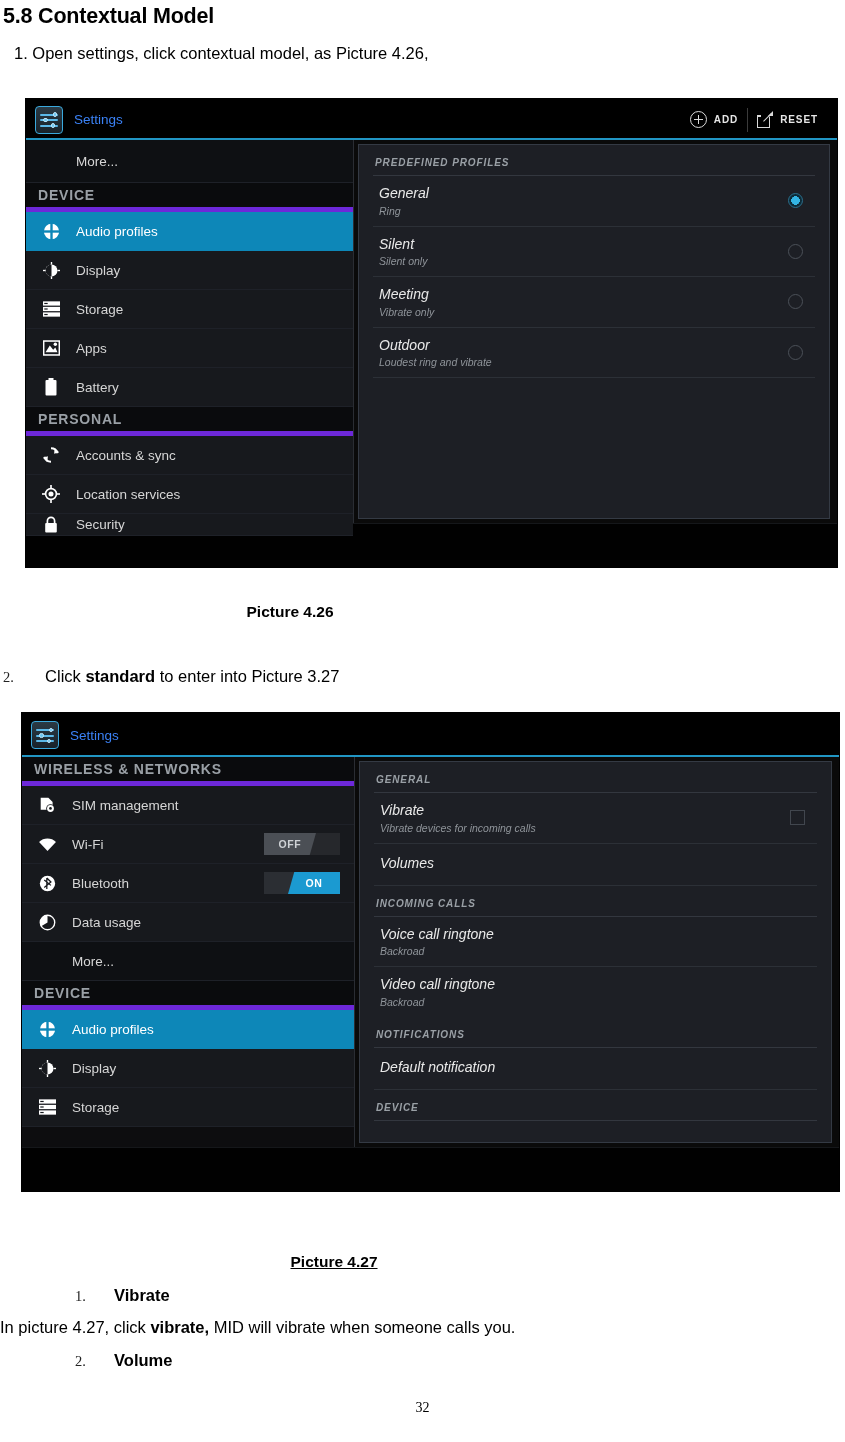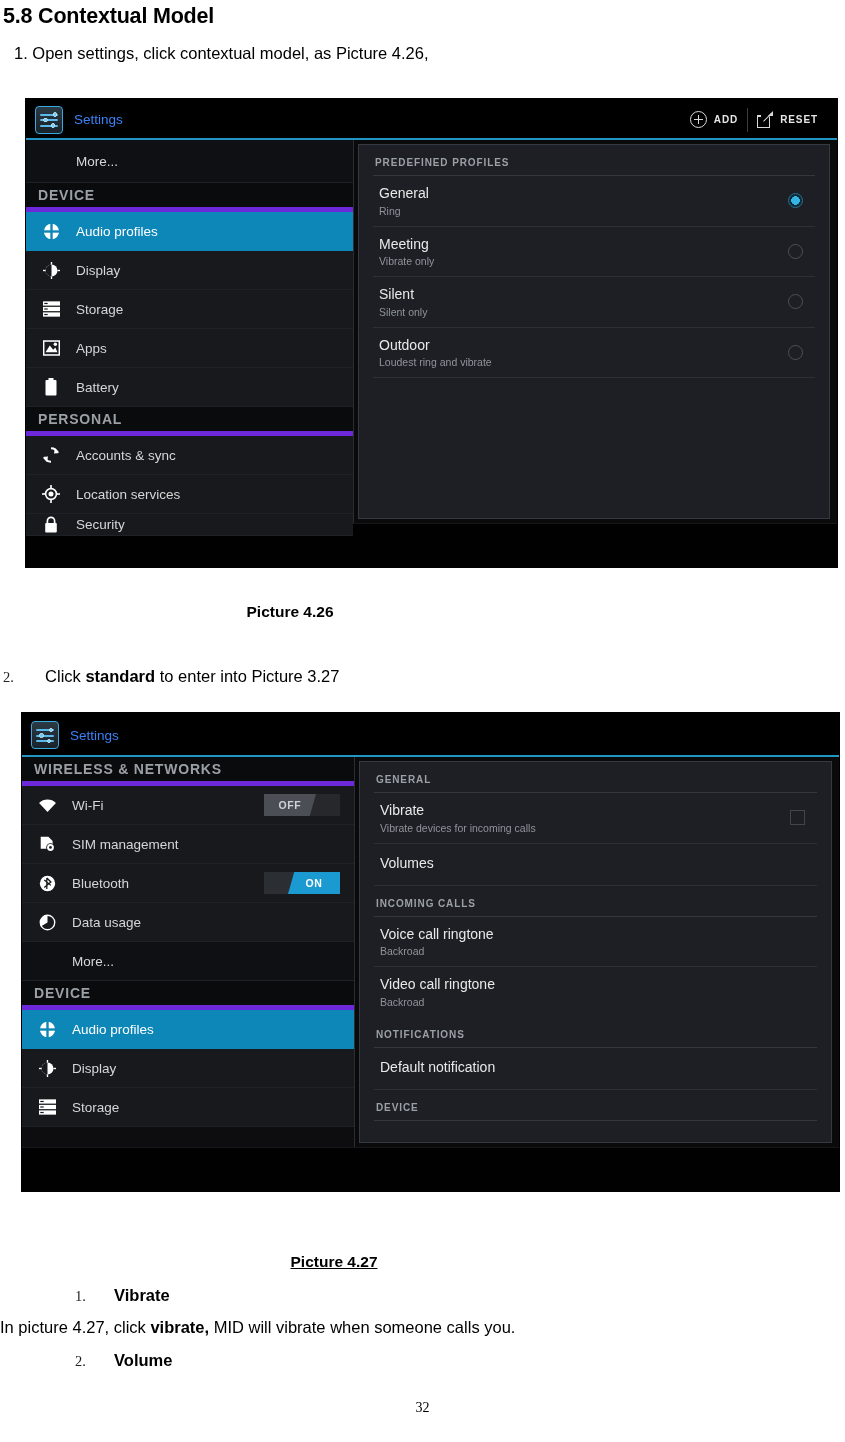--- a/index.html
+++ b/index.html
@@ -185,20 +185,21 @@
   .left-pane {
     width: 328px;
     flex: 0 0 328px;
     background: #0d0d0f;
     border-right: 1px solid #2a2d33;
   }
   .right-pane {
     flex: 1 1 auto;
     background: #0a0a0a;
     padding: 4px 7px 4px 4px;
+    font-style: italic;
   }
   .right-card {
     background: #1d1f25;
     border: 1px solid #343a44;
     height: 100%;
     padding: 0 14px;
   }
 
   
   .row {
@@ -472,30 +473,30 @@
           <div class="r-row">
             <div class="r-txt">
               <div class="r-title">General</div>
               <div class="r-sub">Ring</div>
             </div>
             <span class="radio on"></span>
           </div>
 
           <div class="r-row">
             <div class="r-txt">
+              <div class="r-title">Silent</div>
+              <div class="r-sub">Silent only</div>
+            </div>
+            <span class="radio"></span>
+          </div>
+
+          <div class="r-row">
+            <div class="r-txt">
               <div class="r-title">Meeting</div>
               <div class="r-sub">Vibrate only</div>
-            </div>
-            <span class="radio"></span>
-          </div>
-
-          <div class="r-row">
-            <div class="r-txt">
-              <div class="r-title">Silent</div>
-              <div class="r-sub">Silent only</div>
             </div>
             <span class="radio"></span>
           </div>
 
           <div class="r-row">
             <div class="r-txt">
               <div class="r-title">Outdoor</div>
               <div class="r-sub">Loudest ring and vibrate</div>
             </div>
             <span class="radio"></span>
@@ -532,41 +533,41 @@
     <div class="sbody" style="height:390px;">
 
       <div class="left-pane" style="width:333px;flex:0 0 333px;">
 
         <div class="section-head">
           <span>WIRELESS &amp; NETWORKS</span>
         </div>
 
         <div class="row">
           <span class="ico">
-            <svg width="19" height="15" viewBox="0 0 20 16">
-                <path d="M10 15 L1 5.2 A13 13 0 0 1 19 5.2 Z" fill="#fff"></path>
-              </svg>
-          </span>
-          <span class="rlabel">Wi-Fi</span>
-          <span class="toggle off">
-            <span class="track"></span>
-            <span class="half">OFF</span>
-          </span>
-        </div>
-
-        <div class="row">
-          <span class="ico">
             <svg width="17" height="17" viewBox="0 0 20 20">
                 <path d="M2 1 h9 l5 5 v9 H2 Z" fill="#fff"></path>
                 <circle cx="13.5" cy="13.5" r="5" fill="#17191d"></circle>
                 <circle cx="13.5" cy="13.5" r="4" fill="#fff"></circle>
                 <circle cx="13.5" cy="13.5" r="1.6" fill="#17191d"></circle>
               </svg>
           </span>
           <span class="rlabel">SIM management</span>
+        </div>
+
+        <div class="row">
+          <span class="ico">
+            <svg width="19" height="15" viewBox="0 0 20 16">
+                <path d="M10 15 L1 5.2 A13 13 0 0 1 19 5.2 Z" fill="#fff"></path>
+              </svg>
+          </span>
+          <span class="rlabel">Wi-Fi</span>
+          <span class="toggle off">
+            <span class="track"></span>
+            <span class="half">OFF</span>
+          </span>
         </div>
 
         <div class="row">
           <span class="ico">
             <svg width="17" height="17" viewBox="0 0 20 20">
                 <circle cx="10" cy="10" r="9" fill="#fff"></circle>
                 <path d="M9.2 3.5 L14 8.2 L6.2 14.6 M9.2 16.5 L9.2 3.5 M14 12.2 L6.2 5.8" stroke="#17191d" stroke-width="1.5" fill="none"></path>
               </svg>
           </span>
           <span class="rlabel">Bluetooth</span>

